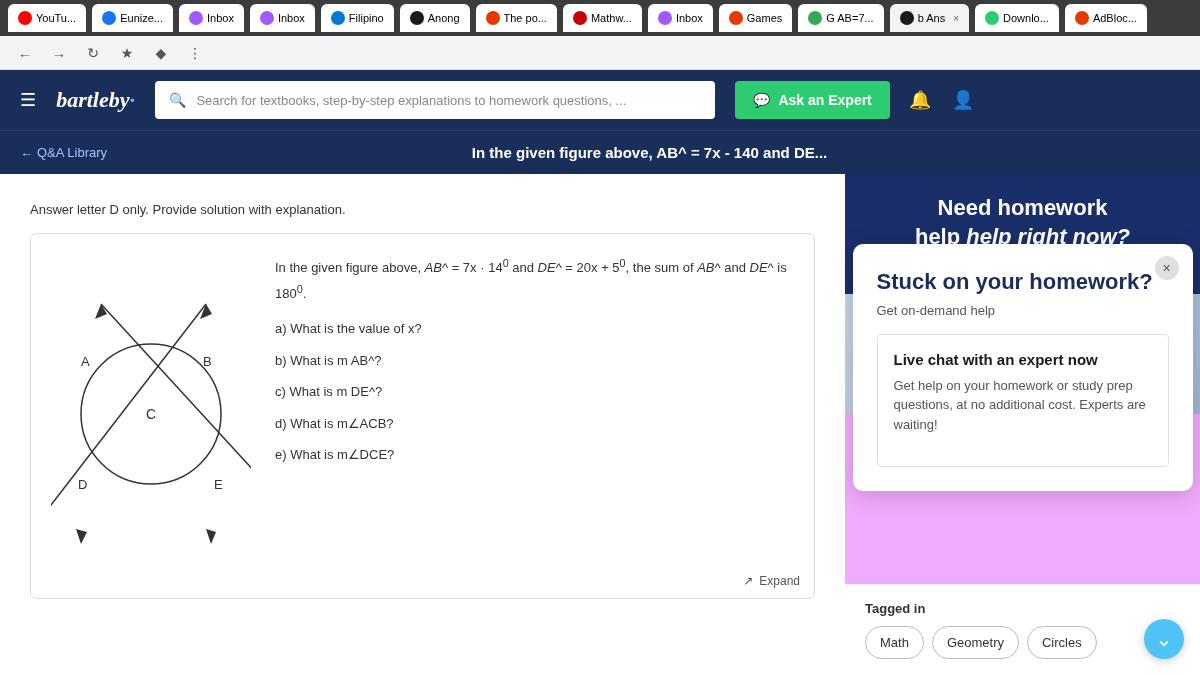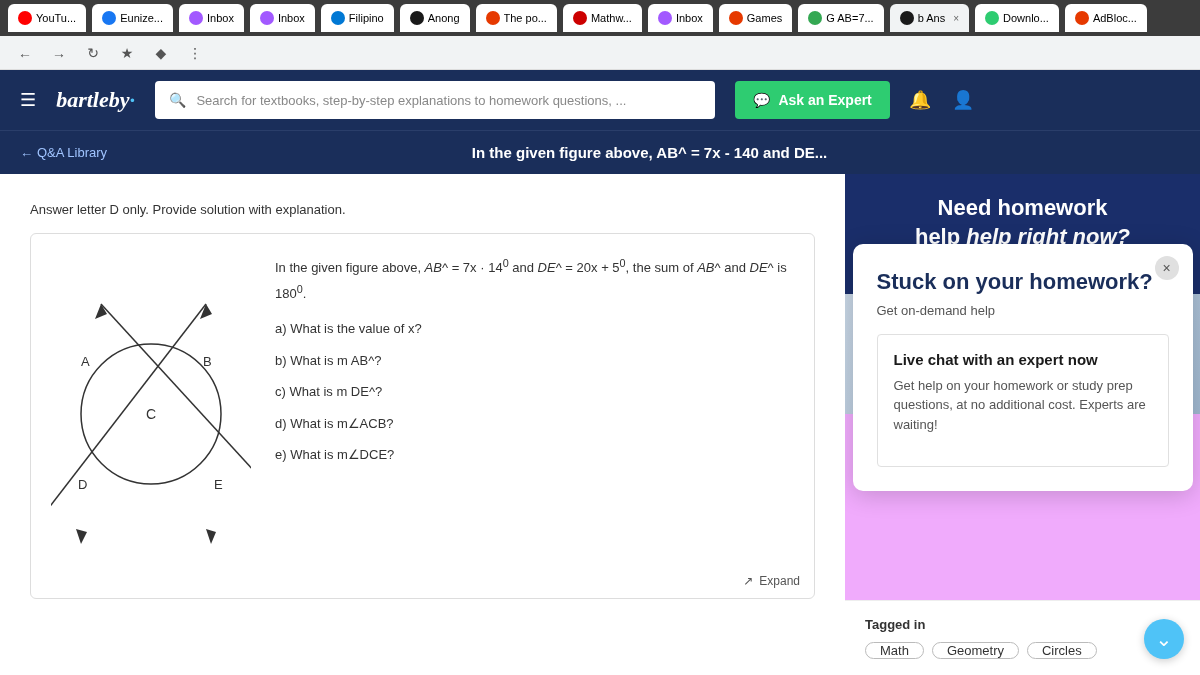--- a/index.html
+++ b/index.html
@@ -337,21 +337,21 @@
     }
 
     .tags-row {
       display: flex;
       gap: 8px;
     }
 
     .tag {
       border: 1px solid #bbb;
       border-radius: 20px;
-      padding: 0 14px;
+      padding: 8px 14px;
       font-size: 13px;
       color: #333;
       background: #fff;
       cursor: pointer;
     }
 
     
     .scroll-down-btn {
       position: absolute;
       bottom: 16px;

